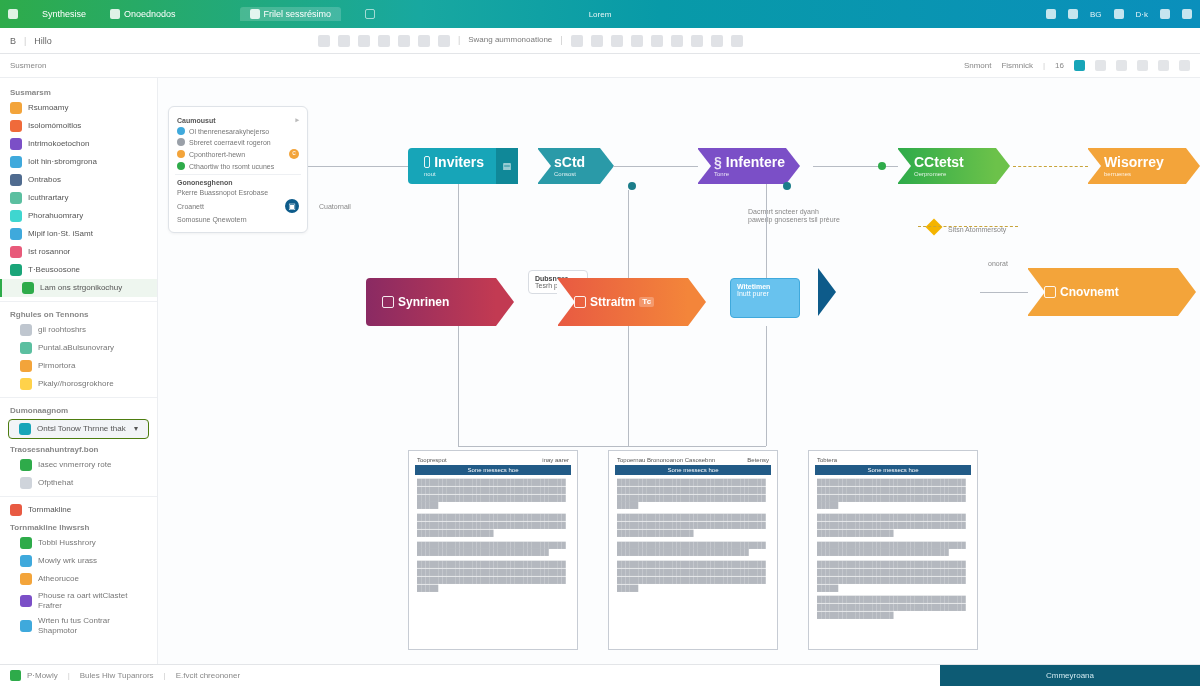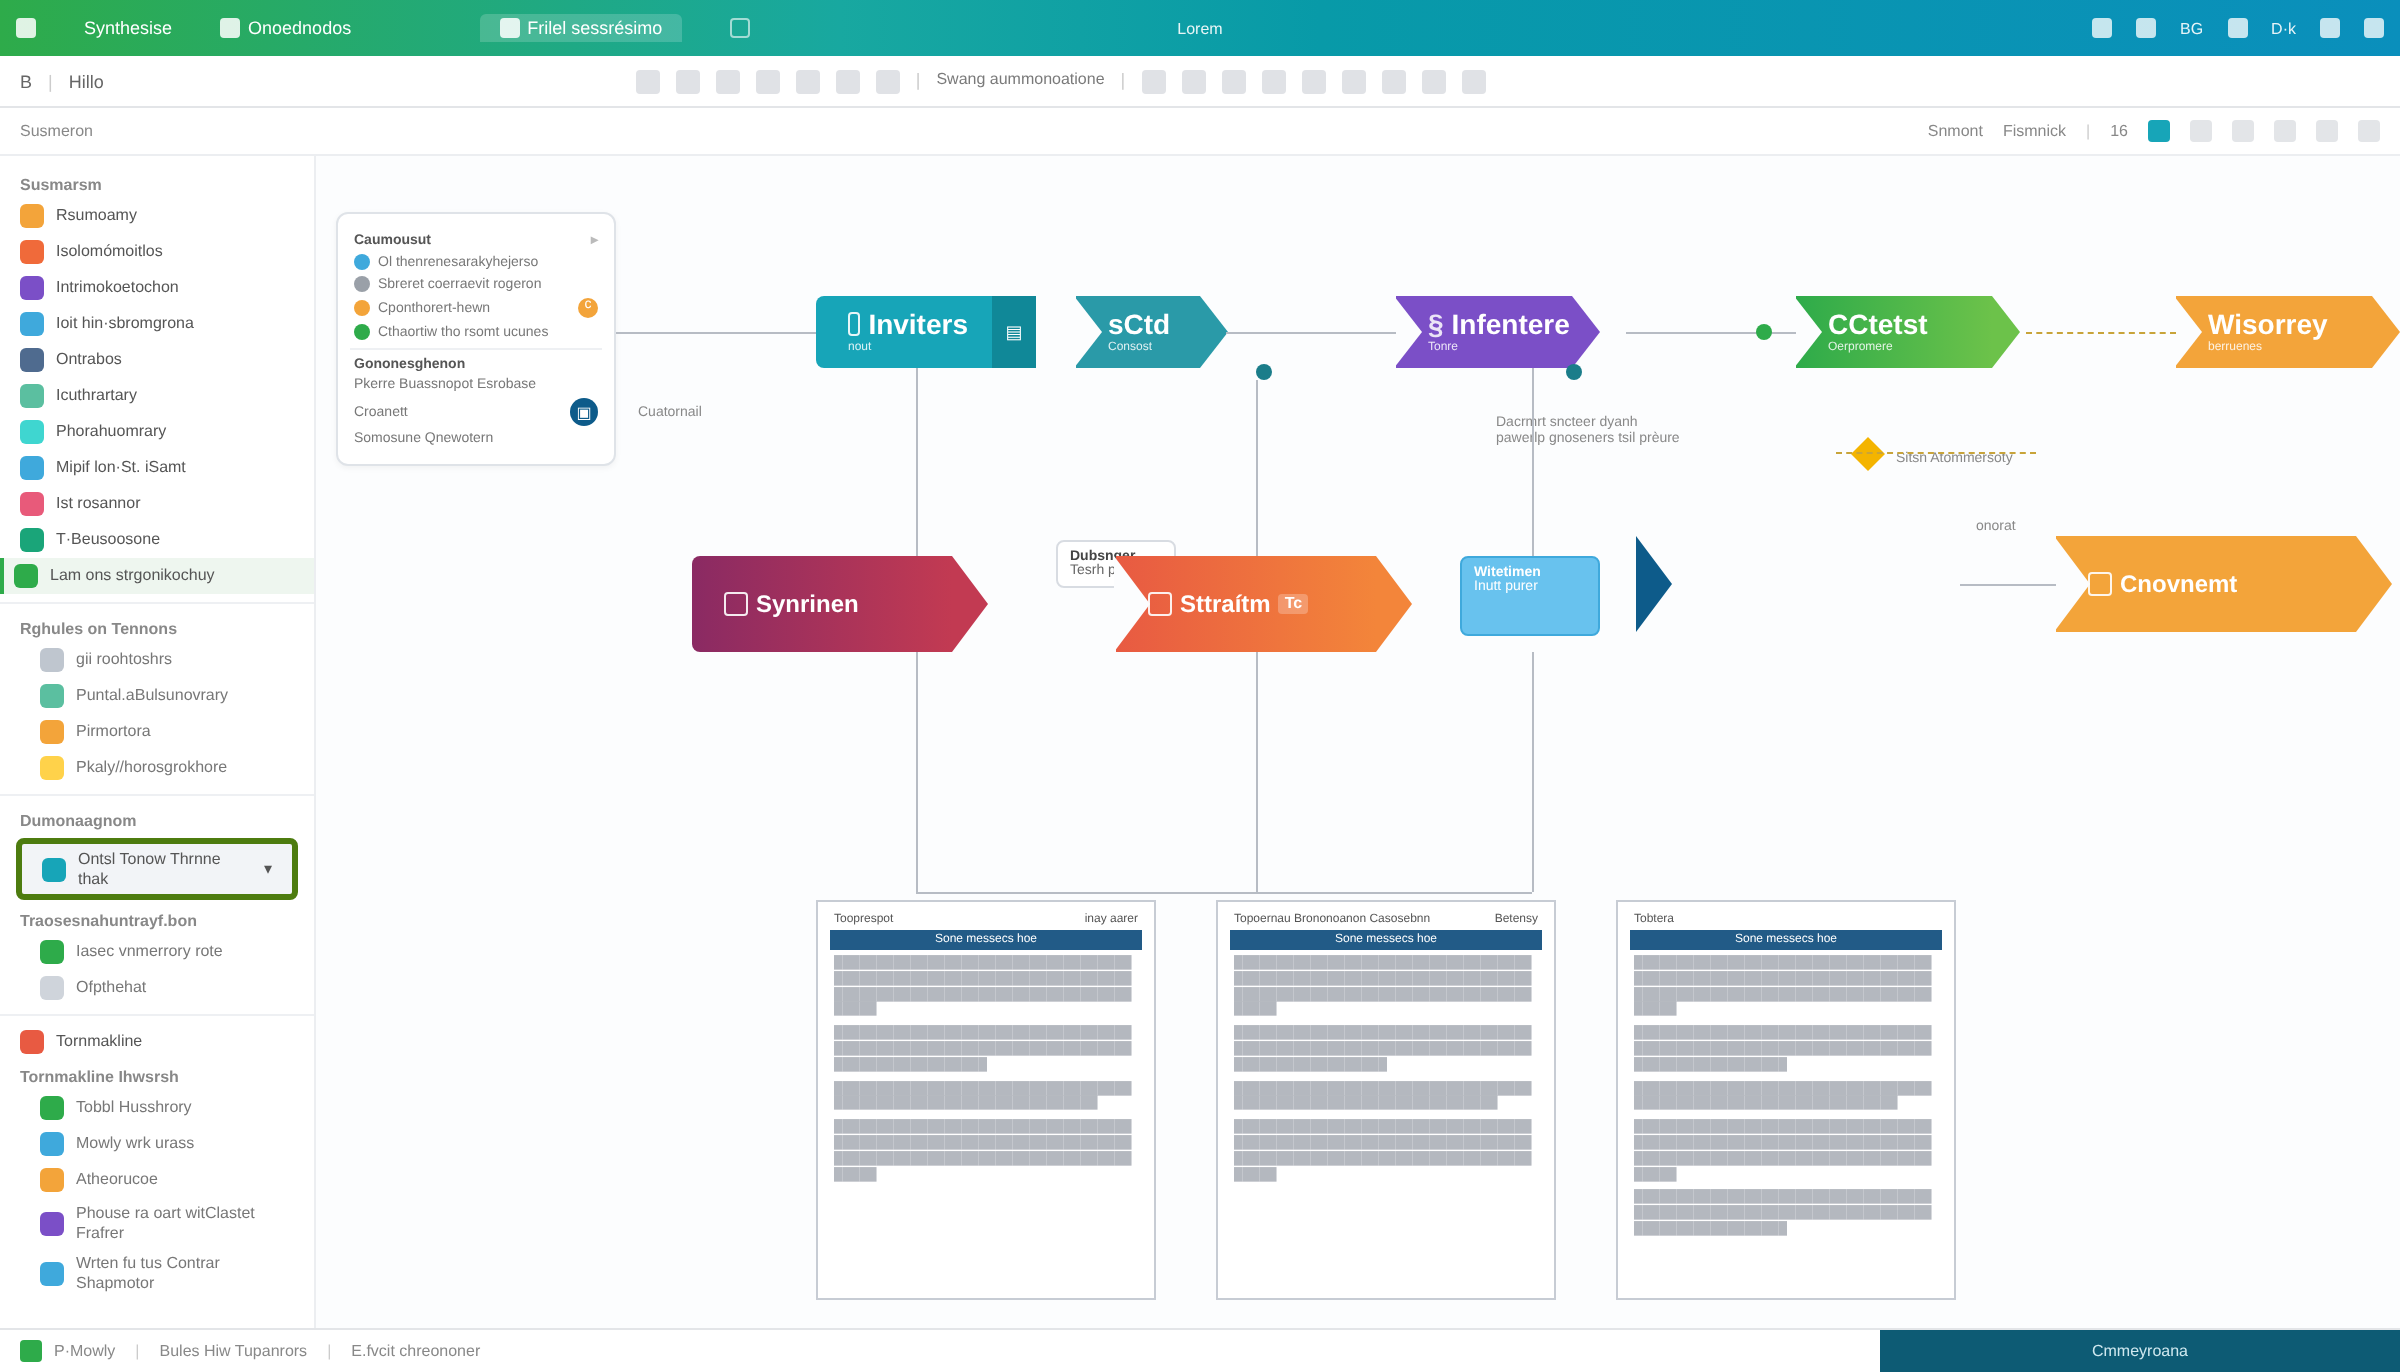--- a/index.html
+++ b/index.html
@@ -37,21 +37,21 @@
   .topbar2 .right-icons { margin-left:auto; display:flex; gap:10px; align-items:center;}
   .ic2 { width:11px; height:11px; background:#e3e5e8; border-radius:2px; display:inline-block; }
   .ic2.accent { background:#17a5b8; }
   .ic2.accent2 { background:#2eab4a; }
 
   
   .main { display:flex; height: calc(686px - 28px - 26px - 24px - 22px); }
   .sidebar { width: 158px; background:#fff; border-right:1px solid #eceef1; font-size:8px; color:#555; overflow:hidden; padding:6px 0;}
   .sidebar .section-h { font-size:8px; color:#888; padding:4px 10px 2px; font-weight:600;}
   .sidebar .item { display:flex; align-items:center; gap:6px; padding:3px 10px; line-height:1.2; cursor:pointer;}
-  .sidebar .item.selected { background:#eef6ef; border-left:2px solid #2eab4a; padding-left:5px;}
+  .sidebar .item.selected { background:#eef6ef; border-left:2px solid #2eab4a; padding-left:20px;}
   .sidebar .sqicon { width:12px; height:12px; border-radius:3px; display:inline-block; flex-shrink:0;}
   .sidebar hr { border:none; border-top:1px solid #eef0f3; margin:4px 0;}
   .sidebar .sub { padding-left:20px; color:#777;}
 
   
   .canvas { flex:1; position:relative; background:#fcfdfe; overflow:hidden; }
 
   
   .info-card {
     position:absolute; left:10px; top:28px; width:140px;
@@ -245,21 +245,21 @@
     <div class="item sub">
         <span class="sqicon" style="background:#f3a43a"></span>
         <span>Pirmortora</span>
       </div>
     <div class="item sub">
         <span class="sqicon" style="background:#ffd24a"></span>
         <span>Pkaly//horosgrokhore</span>
       </div>
     <hr>
     <div class="section-h">Dumonaagnom</div>
-    <div class="item" style="background:#f2f4f7;border:3px solid #4d7c0f;margin:2px 8px;border-radius:4px;justify-content:space-between">
+    <div class="item" style="background:#f2f4f7;border:1px solid #4d7c0f;margin:2px 8px;border-radius:4px;justify-content:space-between">
       <span style="display:flex;gap:6px;align-items:center">
           <span class="sqicon" style="background:#17a5b8"></span>
           <span>Ontsl Tonow Thrnne thak</span>
         </span>
       <span>▾</span>
     </div>
     <div class="section-h">Traosesnahuntrayf.bon</div>
     <div class="item sub">
         <span class="sqicon" style="background:#2eab4a"></span>
         <span>Iasec vnmerrory rote</span>
@@ -404,21 +404,21 @@
     <div class="node" style="left:470px;top:104px"></div>
     <div class="node" style="left:625px;top:104px"></div>
     <div class="node" style="left:720px;top:84px;background:#2eab4a"></div>
 
     <div class="cap" style="left:590px;top:130px;width:170px">
       <span>Dacrmrt sncteer dyanh</span><br><span>pawerlp gnoseners tsil prèure</span>
     </div>
     <div class="cap" style="left:790px;top:148px">Sitsn Atommersoty</div>
     <div class="diamond" style="left:770px;top:143px"></div>
 
-    <div class="chev big-chev" style="left:188px;top:200px">
+    <div class="chev big-chev" style="left:208px;top:200px">
       <div class="body" style="background:linear-gradient(90deg,#8a2a63,#c23a52);width:130px;border-radius:4px 0 0 4px">
           <div class="t">
             <span class="ic-w"></span>
             <span>Synrinen</span>
           </div>
         </div>
       <div class="arrow" style="border-left:18px solid #c23a52"></div>
     </div>
 
     <div class="mini-box" style="left:370px;top:192px;width:60px">

